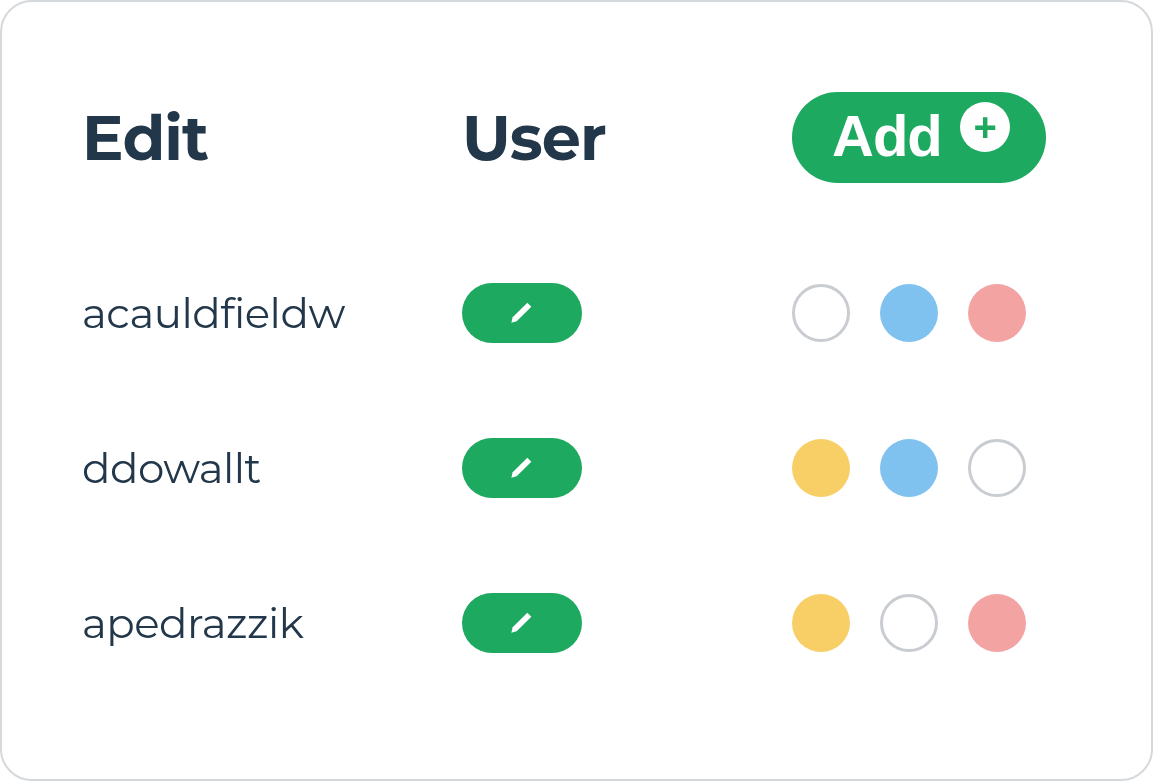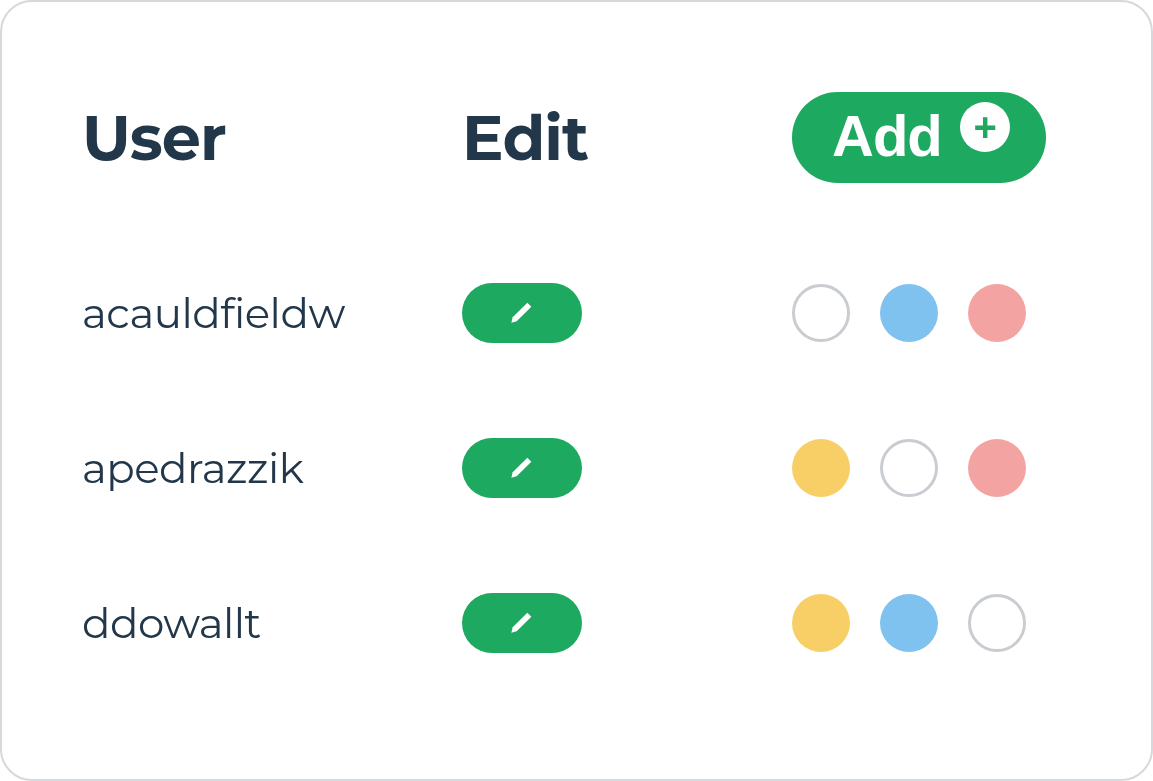--- a/index.html
+++ b/index.html
@@ -101,22 +101,22 @@
     }
     .dot.yellow { background: #f8cf66; }
     .dot.blue { background: #7fc1ef; }
     .dot.red { background: #f4a3a3; }
   </style>
 </head>
 <body>
 
 <div class="card">
   <div class="header-row">
+    <div class="col-header">Edit</div>
     <div class="col-header">User</div>
-    <div class="col-header">Edit</div>
     <button class="add-btn">
       <span>Add</span>
       <span class="plus-circle">+</span>
     </button>
   </div>
 
   <div class="data-row">
     <div class="username">acauldfieldw</div>
     <button class="edit-pill">
       <span>
@@ -126,43 +126,43 @@
       </span>
     </button>
     <div class="dots">
       <button class="dot empty"></button>
       <button class="dot blue"></button>
       <button class="dot red"></button>
     </div>
   </div>
 
   <div class="data-row">
+    <div class="username">ddowallt</div>
+    <button class="edit-pill">
+      <span>
+        <svg viewBox="0 0 24 24" fill="none">
+            <path d="M4 20l4-1 11-11-3-3L5 16l-1 4z" fill="#fff"></path>
+          </svg>
+      </span>
+    </button>
+    <div class="dots">
+      <button class="dot yellow"></button>
+      <button class="dot blue"></button>
+      <button class="dot empty"></button>
+    </div>
+  </div>
+
+  <div class="data-row">
     <div class="username">apedrazzik</div>
     <button class="edit-pill">
       <span>
         <svg viewBox="0 0 24 24" fill="none">
             <path d="M4 20l4-1 11-11-3-3L5 16l-1 4z" fill="#fff"></path>
           </svg>
       </span>
     </button>
     <div class="dots">
       <button class="dot yellow"></button>
       <button class="dot empty"></button>
       <button class="dot red"></button>
     </div>
   </div>
-
-  <div class="data-row">
-    <div class="username">ddowallt</div>
-    <button class="edit-pill">
-      <span>
-        <svg viewBox="0 0 24 24" fill="none">
-            <path d="M4 20l4-1 11-11-3-3L5 16l-1 4z" fill="#fff"></path>
-          </svg>
-      </span>
-    </button>
-    <div class="dots">
-      <button class="dot yellow"></button>
-      <button class="dot blue"></button>
-      <button class="dot empty"></button>
-    </div>
-  </div>
 </div>
 
 </body></html>

